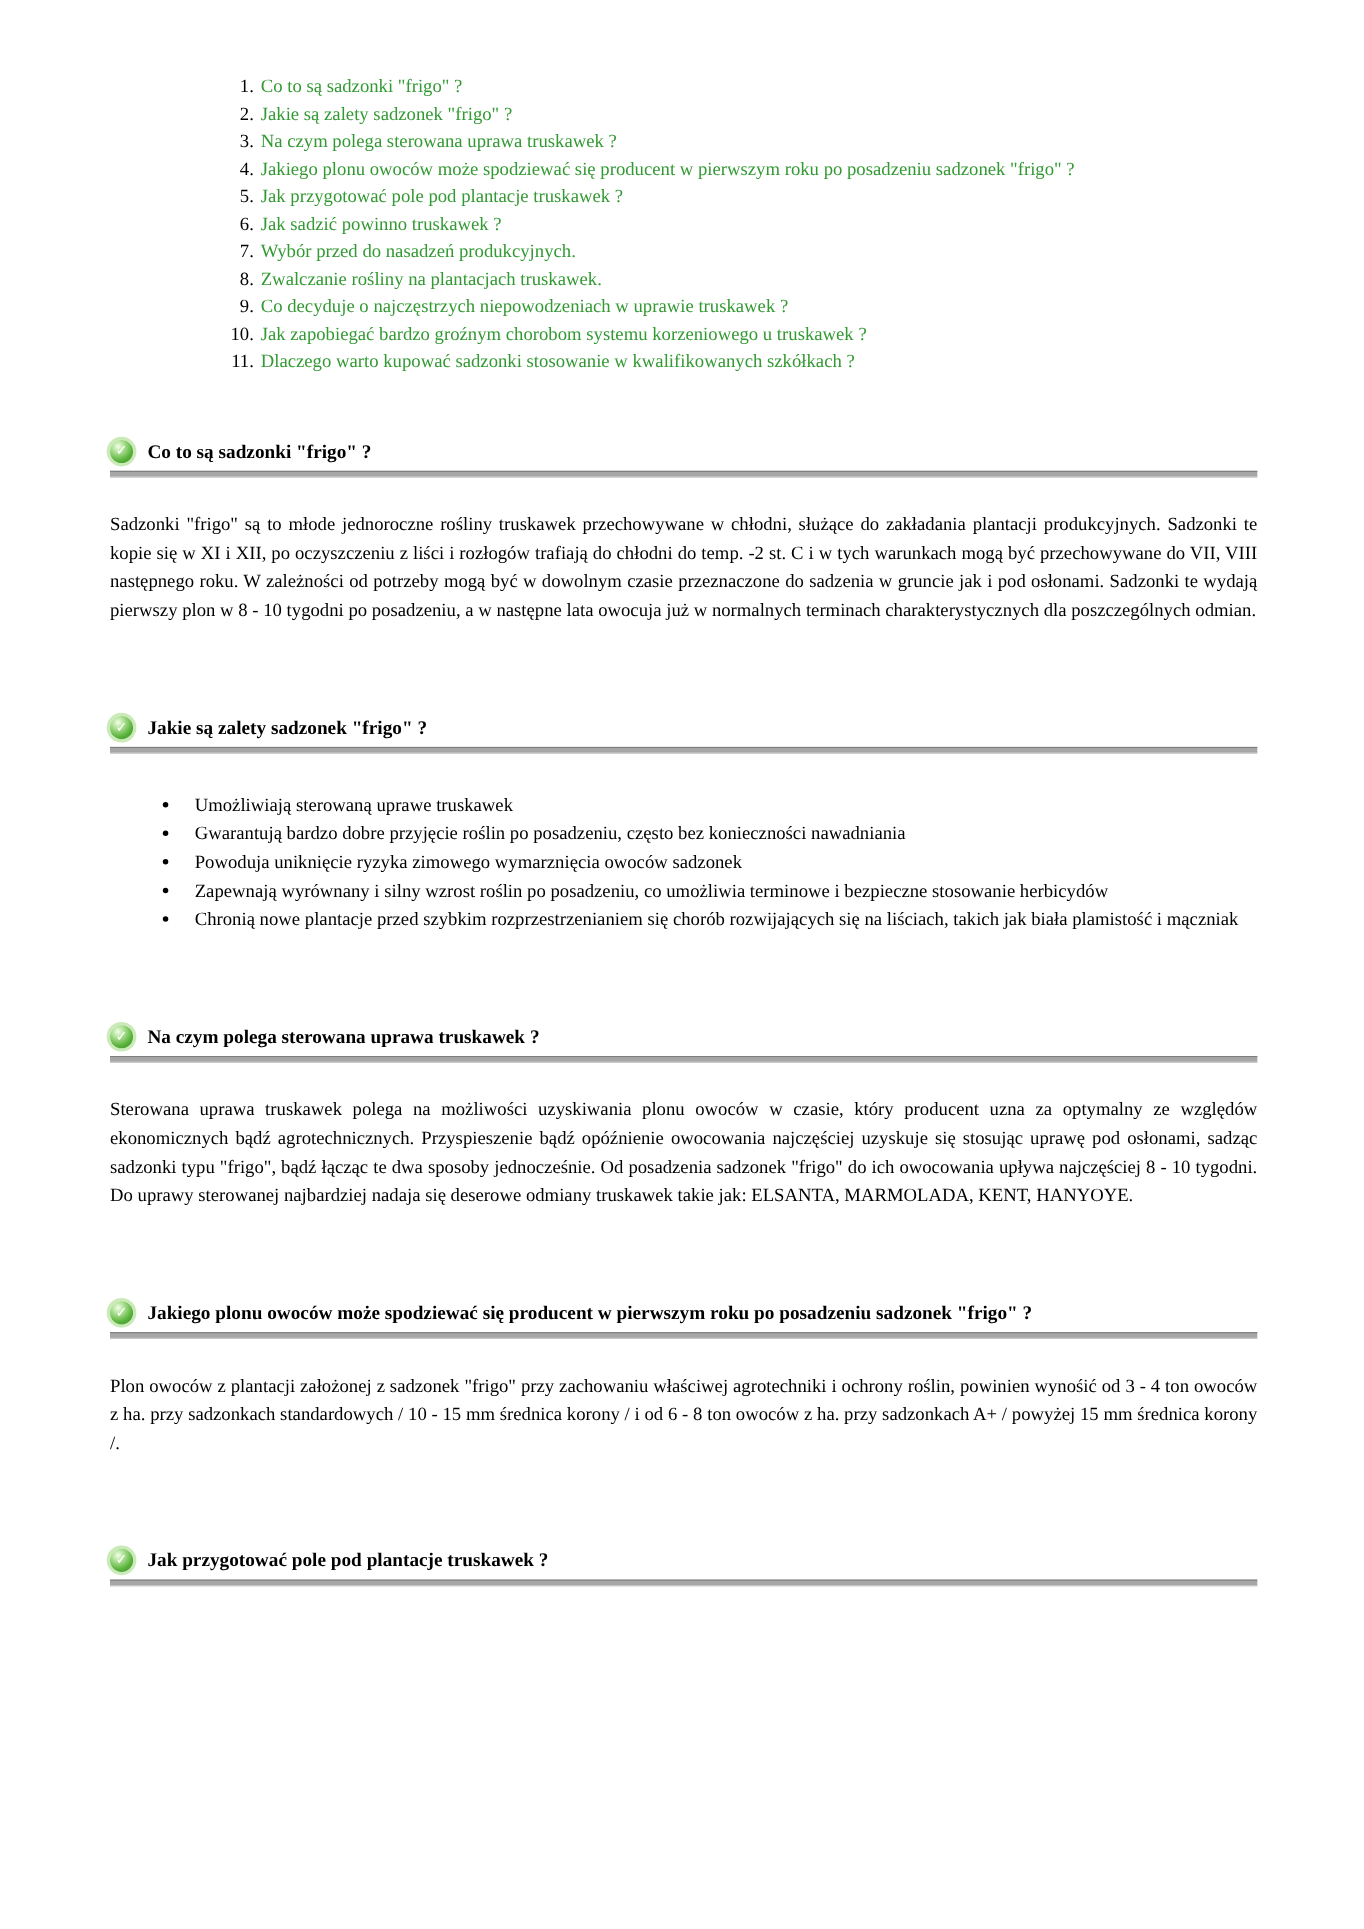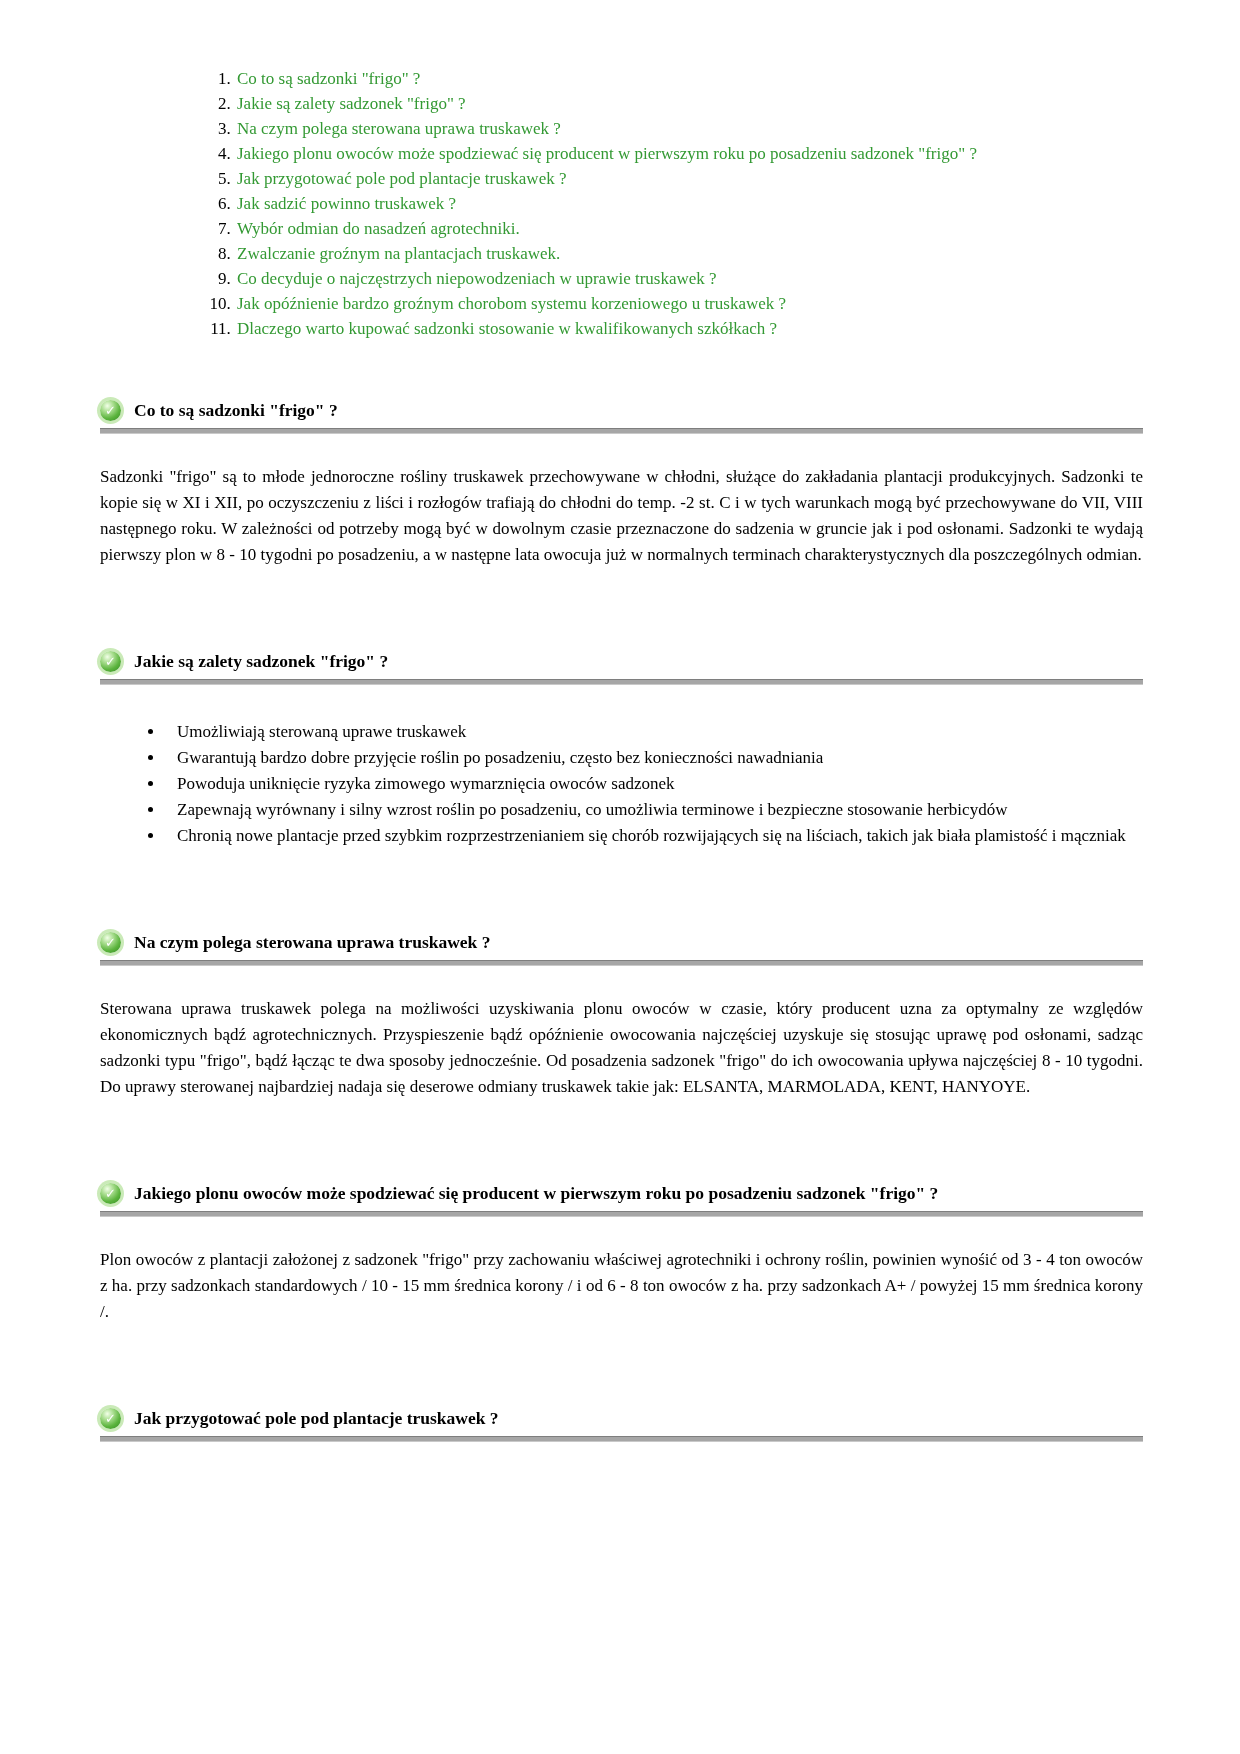--- a/index.html
+++ b/index.html
@@ -104,24 +104,24 @@
 
 <div class="page">
 
   <ol class="toc">
     <li><a>Co to są sadzonki "frigo" ?</a></li>
     <li><a>Jakie są zalety sadzonek "frigo" ?</a></li>
     <li><a>Na czym polega sterowana uprawa truskawek ?</a></li>
     <li><a>Jakiego plonu owoców może spodziewać się producent w pierwszym roku po posadzeniu sadzonek "frigo" ?</a></li>
     <li><a>Jak przygotować pole pod plantacje truskawek ?</a></li>
     <li><a>Jak sadzić powinno truskawek ?</a></li>
-    <li><a>Wybór odmian do nasadzeń agrotechniki.</a></li>
-    <li><a>Zwalczanie groźnym na plantacjach truskawek.</a></li>
+    <li><a>Wybór przed do nasadzeń produkcyjnych.</a></li>
+    <li><a>Zwalczanie rośliny na plantacjach truskawek.</a></li>
     <li><a>Co decyduje o najczęstrzych niepowodzeniach w uprawie truskawek ?</a></li>
-    <li><a>Jak opóźnienie bardzo groźnym chorobom systemu korzeniowego u truskawek ?</a></li>
+    <li><a>Jak zapobiegać bardzo groźnym chorobom systemu korzeniowego u truskawek ?</a></li>
     <li><a>Dlaczego warto kupować sadzonki stosowanie w kwalifikowanych szkółkach ?</a></li>
   </ol>
 
   <div class="section first">
     <h2 class="sec-head"><span class="check-icon"></span><span>Co to są sadzonki "frigo" ?</span></h2>
     <div class="sec-rule"></div>
     <p class="body-par">Sadzonki "frigo" są to młode jednoroczne rośliny truskawek przechowywane w chłodni, służące do zakładania plantacji produkcyjnych. Sadzonki te kopie się w XI i XII, po oczyszczeniu z liści i rozłogów trafiają do chłodni do temp. -2 st. C i w tych warunkach mogą być przechowywane do VII, VIII następnego roku. W zależności od potrzeby mogą być w dowolnym czasie przeznaczone do sadzenia w gruncie jak i pod osłonami. Sadzonki te wydają pierwszy plon w 8 - 10 tygodni po posadzeniu, a w następne lata owocuja już w normalnych terminach charakterystycznych dla poszczególnych odmian.</p>
   </div>
 
   <div class="section">

